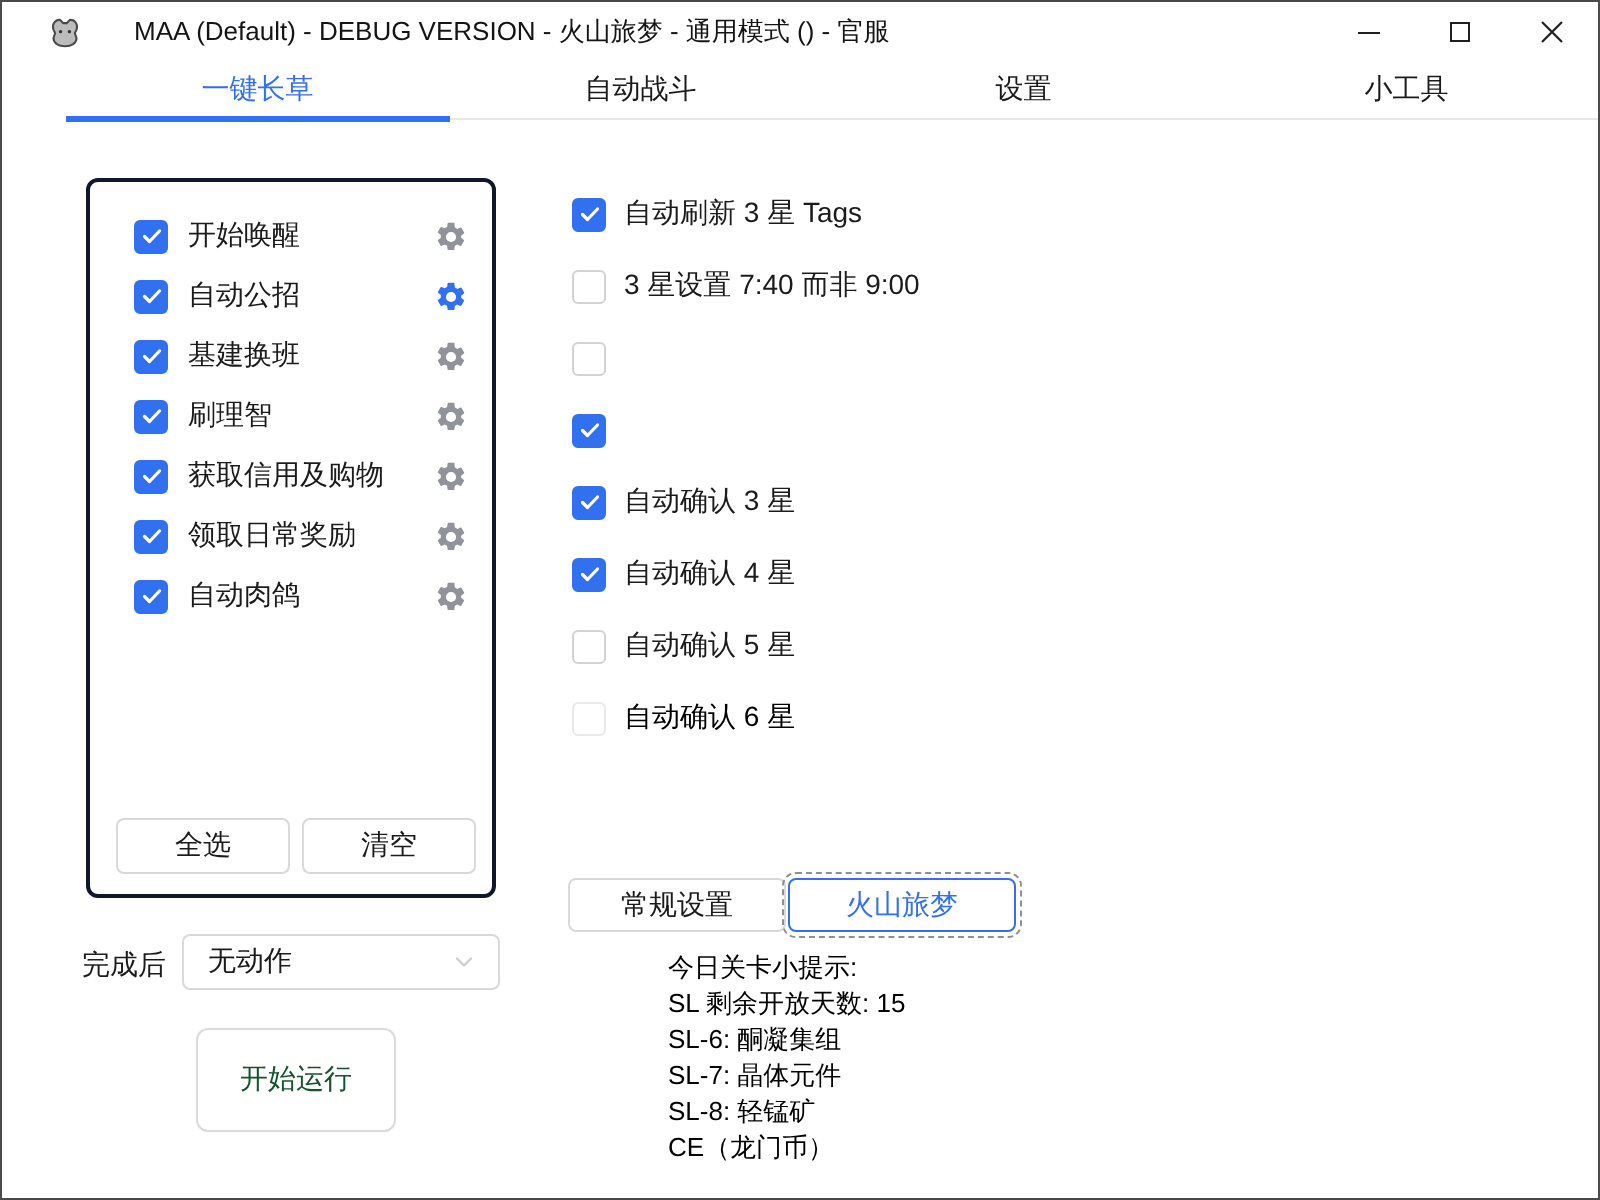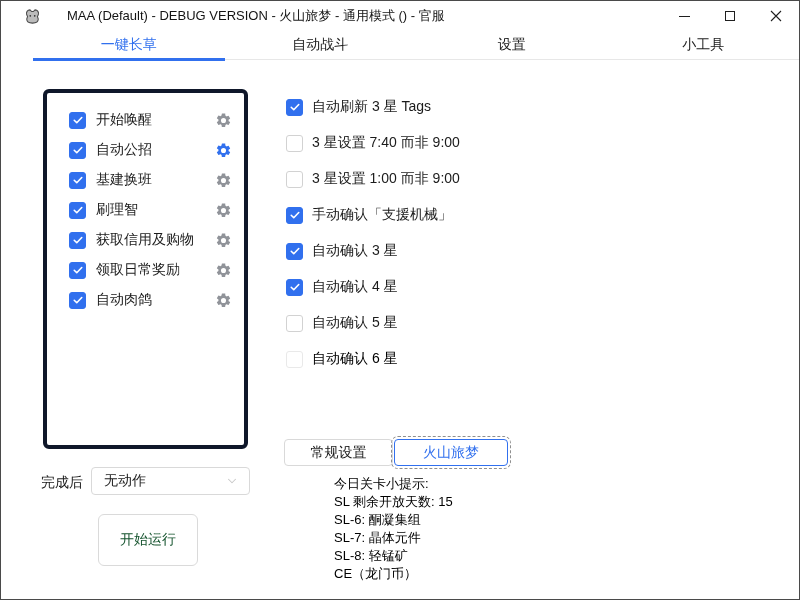--- a/index.html
+++ b/index.html
@@ -13,21 +13,21 @@
   .win-btn{width:46px;height:100%;display:flex;align-items:center;justify-content:center;cursor:pointer;}
   .min-glyph{width:11px;height:1px;background:#1f1f1f;display:block;}
   .max-glyph{width:10px;height:10px;border:1px solid #1f1f1f;display:block;box-sizing:border-box;}
   
   .tabbar{position:absolute;top:30px;left:0;right:0;height:28px;display:flex;border-bottom:1px solid #e7e7e7;background:#fff;margin-left:32px;}
   .tab{flex:1;display:flex;align-items:center;justify-content:center;font-size:14px;position:relative;cursor:pointer;color:#1b1b1b;}
   .tab.active{color:#3170ee;}
   .tab.active::after{content:"";position:absolute;left:0;right:0;bottom:-2px;height:3px;background:#3170ee;}
   .content{position:absolute;top:58px;left:0;right:0;bottom:0;}
   
-  .panel{position:absolute;left:42px;top:30px;width:205px;height:360px;border:4px solid #0f172a;border-radius:6px;
+  .panel{position:absolute;left:42px;top:30px;width:205px;height:360px;border:2px solid #0f172a;border-radius:6px;
          box-sizing:border-box;padding-top:12px;background:#fff;}
   .task-row{height:30px;display:flex;align-items:center;padding:0 12px 0 22px;}
   .checkbox{width:17px;height:17px;border-radius:3px;border:1px solid #d2d2d2;background:#fff;box-sizing:border-box;
             display:flex;align-items:center;justify-content:center;cursor:pointer;flex:none;}
   .checkbox svg{display:none;width:12px;height:12px;}
   .checkbox.checked{background:#3170ee;border-color:#3170ee;}
   .checkbox.checked svg{display:block;}
   .task-label{margin-left:10px;font-size:14px;}
   .gear{margin-left:auto;color:#909399;display:flex;cursor:pointer;}
   .gear svg{width:17px;height:17px;}
@@ -188,20 +188,24 @@
               <polyline points="4.5 12.5 9.5 17.5 19.5 7" fill="none" stroke="#fff" stroke-width="3.2" stroke-linecap="round" stroke-linejoin="round"></polyline>
             </svg>
           </span>
         <span class="task-label">自动肉鸽</span>
         <span class="gear">
             <svg viewBox="0 0 24 24" fill="currentColor">
               <path d="M19.14 12.94c.04-.3.06-.61.06-.94 0-.32-.02-.64-.07-.94l2.03-1.58a.49.49 0 0 0 .12-.61l-1.92-3.32a.49.49 0 0 0-.59-.22l-2.39.96c-.5-.38-1.03-.7-1.62-.94l-.36-2.54A.48.48 0 0 0 13.92 2h-3.84a.48.48 0 0 0-.47.41l-.36 2.54c-.59.24-1.13.57-1.62.94l-2.39-.96a.48.48 0 0 0-.59.22L2.73 8.47c-.12.21-.08.47.12.61l2.03 1.58c-.05.3-.09.63-.09.94s.02.64.07.94l-2.03 1.58a.49.49 0 0 0-.12.61l1.92 3.32c.12.22.37.29.59.22l2.39-.96c.5.38 1.03.7 1.62.94l.36 2.54c.05.24.24.41.48.41h3.84c.24 0 .44-.17.47-.41l.36-2.54c.59-.24 1.13-.56 1.62-.94l2.39.96c.22.08.47 0 .59-.22l1.92-3.32a.49.49 0 0 0-.12-.61l-2.01-1.58zM12 15.6a3.6 3.6 0 1 1 0-7.2 3.6 3.6 0 0 1 0 7.2z"></path>
             </svg>
           </span>
       </div>
+      <div class="panel-btns">
+        <button class="panel-btn">全选</button>
+        <button class="panel-btn">清空</button>
+      </div>
     </div>
 
     <span class="after-label">完成后</span>
     <div class="dropdown">
       <span class="dropdown-value">无动作</span>
       <span class="chevron">
         <svg width="14" height="14" viewBox="0 0 24 24" fill="none" stroke="currentColor" stroke-width="1.8" stroke-linecap="round" stroke-linejoin="round">
             <polyline points="6 9 12 15 18 9"></polyline>
           </svg>
       </span>
@@ -217,29 +221,27 @@
             </svg>
           </span>
         <span class="recruit-label">自动刷新 3 星 Tags</span>
       </div>
       <div class="recruit-row">
         <span class="checkbox"></span>
         <span class="recruit-label">3 星设置 7:40 而非 9:00</span>
       </div>
       <div class="recruit-row">
         <span class="checkbox"></span>
-        <span class="recruit-label">3 星设置 1:00 而非 9:00</span>
-      </div>
-      <div class="recruit-row">
-        <span class="checkbox checked">
-            <svg viewBox="0 0 24 24">
-              <polyline points="4.5 12.5 9.5 17.5 19.5 7" fill="none" stroke="#fff" stroke-width="3.2" stroke-linecap="round" stroke-linejoin="round"></polyline>
-            </svg>
-          </span>
-        <span class="recruit-label">手动确认「支援机械」</span>
+      </div>
+      <div class="recruit-row">
+        <span class="checkbox checked">
+            <svg viewBox="0 0 24 24">
+              <polyline points="4.5 12.5 9.5 17.5 19.5 7" fill="none" stroke="#fff" stroke-width="3.2" stroke-linecap="round" stroke-linejoin="round"></polyline>
+            </svg>
+          </span>
       </div>
       <div class="recruit-row">
         <span class="checkbox checked">
             <svg viewBox="0 0 24 24">
               <polyline points="4.5 12.5 9.5 17.5 19.5 7" fill="none" stroke="#fff" stroke-width="3.2" stroke-linecap="round" stroke-linejoin="round"></polyline>
             </svg>
           </span>
         <span class="recruit-label">自动确认 3 星</span>
       </div>
       <div class="recruit-row">

